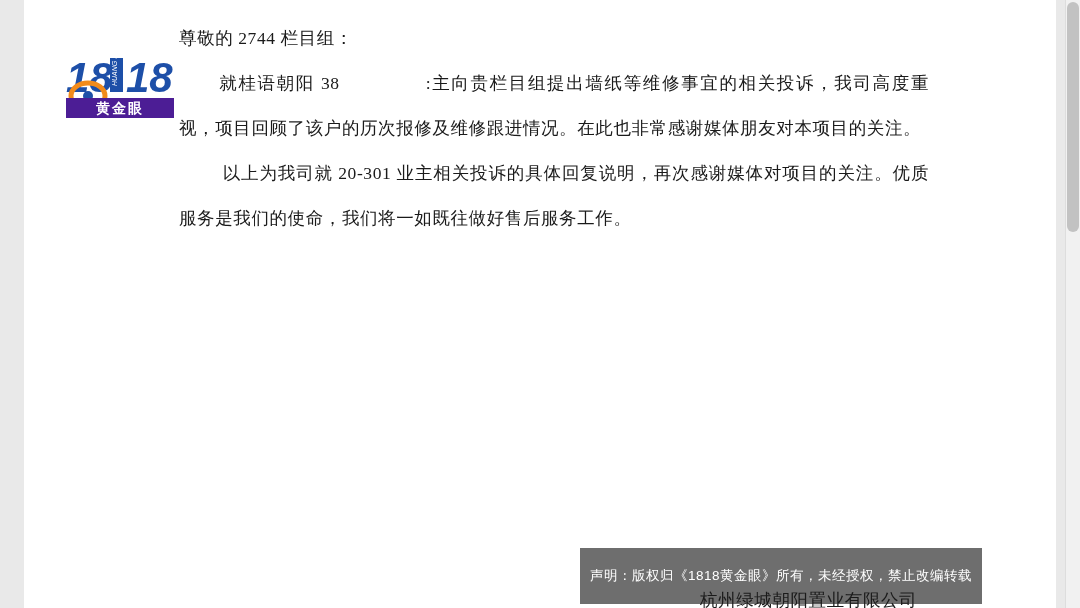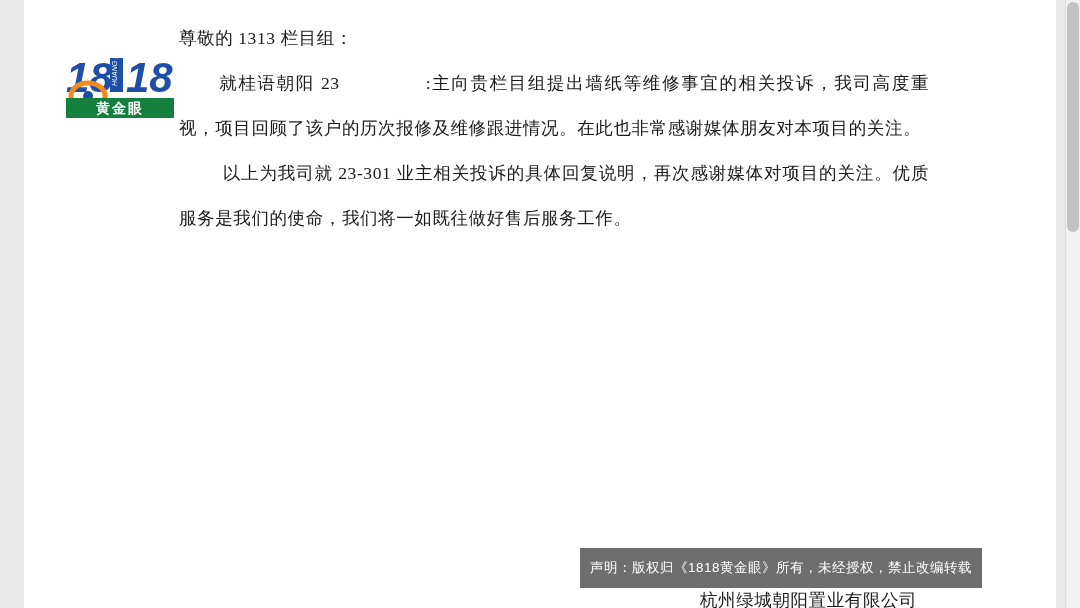--- a/index.html
+++ b/index.html
@@ -73,21 +73,21 @@
     height: 62px;
     font-style: italic;
   }
   .logo svg { display: block; }
   .logo-caption {
     position: absolute;
     left: 42px;
     top: 98px;
     width: 108px;
     height: 20px;
-    background: #15803d;
+    background: #4c1d95;
     color: #ffffff;
     font-family: "Liberation Sans", "DejaVu Sans", sans-serif;
     font-size: 14px;
     font-weight: bold;
     letter-spacing: 2px;
     text-align: center;
     line-height: 20px;
   }
 
   
@@ -111,21 +111,21 @@
     display: inline-block;
     min-width: 86px;
   }
 
   
   .copyright {
     position: absolute;
     left: 556px;
     top: 548px;
     height: 24px;
-    padding: 8px 10px;
+    padding: 16px 10px;
     background: #6e6e6e;
     color: #ffffff;
     font-family: "Liberation Sans", "DejaVu Sans", sans-serif;
     font-size: 13.5px;
     line-height: 24px;
     white-space: nowrap;
     letter-spacing: 0.5px;
   }
 
   
@@ -159,26 +159,26 @@
 
         <text x="60" y="40" font-family="Liberation Sans, DejaVu Sans, sans-serif" font-size="42" font-weight="bold" fill="#1d4fa8">18</text>
 
         <ellipse cx="22" cy="44" rx="17" ry="13" fill="none" stroke="#f28b1b" stroke-width="5"></ellipse>
         <circle cx="22" cy="44" r="5" fill="#1d4fa8"></circle>
       </svg>
     </div>
     <div class="logo-caption">黄金眼</div>
 
     <div class="doc">
-      <p>尊敬的 1313 栏目组：</p>
+      <p>尊敬的 2744 栏目组：</p>
 
-      <p class="p-indent"><span>就桂语朝阳 23</span><span class="blank-field"></span><span>:主向贵栏目组提出墙纸等维修事宜的相关投诉，我司高度重视，项目回顾了该户的历次报修及维修跟进情况。在此也非常感谢媒体朋友对本项目的关注。</span></p>
+      <p class="p-indent"><span>就桂语朝阳 38</span><span class="blank-field"></span><span>:主向贵栏目组提出墙纸等维修事宜的相关投诉，我司高度重视，项目回顾了该户的历次报修及维修跟进情况。在此也非常感谢媒体朋友对本项目的关注。</span></p>
 
 
-      <p class="p-indent2">以上为我司就 23-301 业主相关投诉的具体回复说明，再次感谢媒体对项目的关注。优质服务是我们的使命，我们将一如既往做好售后服务工作。</p>
+      <p class="p-indent2">以上为我司就 20-301 业主相关投诉的具体回复说明，再次感谢媒体对项目的关注。优质服务是我们的使命，我们将一如既往做好售后服务工作。</p>
     </div>
 
     <div class="copyright">声明：版权归《1818黄金眼》所有，未经授权，禁止改编转载</div>
 
     <div class="signature">杭州绿城朝阳置业有限公司</div>
 
   </div>
 
   <div class="scrollbar-track">
     <div class="scrollbar-thumb"></div>

